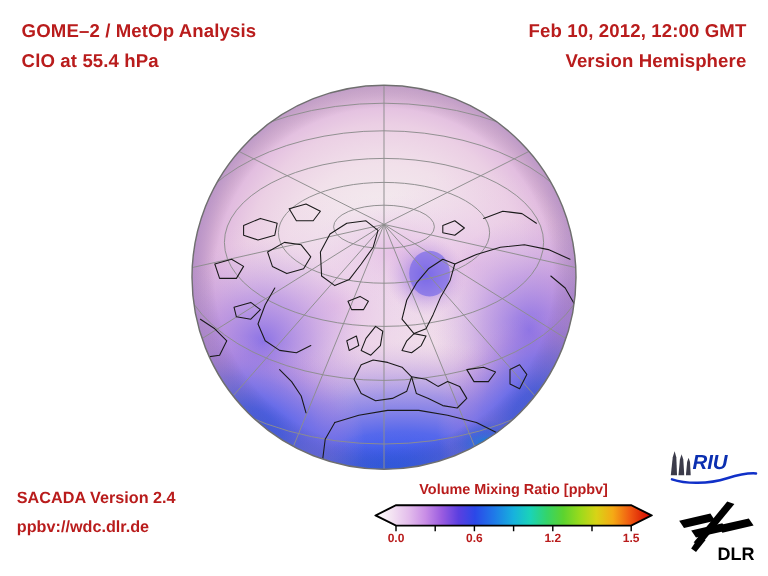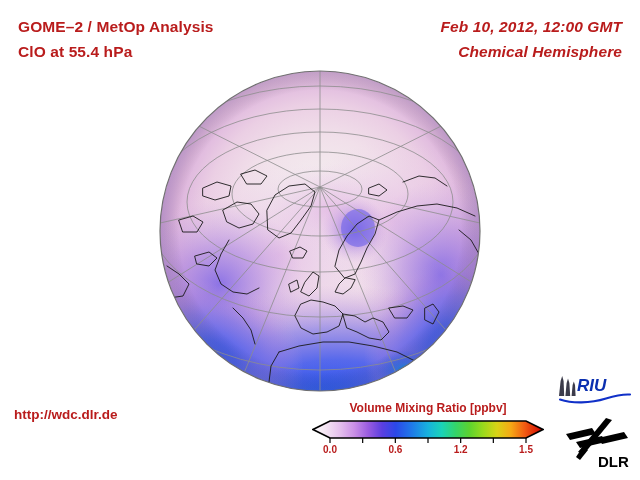--- a/index.html
+++ b/index.html
@@ -22,21 +22,20 @@
     position: absolute;
     left: 18px;
     top: 14px;
     text-align: left;
   }
   .hdr-right {
     position: absolute;
     right: 18px;
     top: 14px;
     text-align: right;
-    font-style: italic;
   }
   .hdr-line {
     font-size: 15.5px;
     font-weight: bold;
     letter-spacing: 0.1px;
     line-height: 25px;
     white-space: nowrap;
   }
 
   
@@ -112,21 +111,21 @@
 
 <div id="page">
 
   <div class="hdr-left">
     <div class="hdr-line">GOME–2 / MetOp Analysis</div>
     <div class="hdr-line">ClO at 55.4 hPa</div>
   </div>
 
   <div class="hdr-right">
     <div class="hdr-line">Feb 10, 2012, 12:00 GMT</div>
-    <div class="hdr-line">Chemical Hemisphere</div>
+    <div class="hdr-line">Version Hemisphere</div>
   </div>
 
   <div id="globe-wrap">
     <svg id="globe-svg" width="322" height="322" viewBox="0 0 322 322">
       <defs>
         <clipPath id="diskClip">
           <circle cx="161" cy="161" r="160"></circle>
         </clipPath>
 
         <radialGradient id="baseField" cx="50%" cy="46%" r="64%">
@@ -278,21 +277,22 @@
         <path d="M210,118 L220,114 L228,120 L220,126 L210,124 Z"></path>
 
         <path d="M74,238 L84,248 L92,260 L96,274"></path>
       </g>
 
       <circle cx="161" cy="161" r="160" fill="none" stroke="#6f6f6f" stroke-width="1.2"></circle>
     </svg>
   </div>
 
   <div class="footer-left">
-    <div class="footer-line">http://wdc.dlr.de</div>
+    <div class="footer-line">SACADA Version 2.4</div>
+    <div class="footer-line">ppbv://wdc.dlr.de</div>
   </div>
 
   <div id="cbar-block">
     <div id="cbar-title">Volume Mixing Ratio [ppbv]</div>
 
     <svg id="cbar-svg" width="232" height="24" viewBox="0 0 232 24">
       <defs>
         <linearGradient id="cbarGrad" x1="0" y1="0" x2="1" y2="0">
             <stop offset="0%" stop-color="#ffffff"></stop>
             <stop offset="6%" stop-color="#f3e2f2"></stop>

